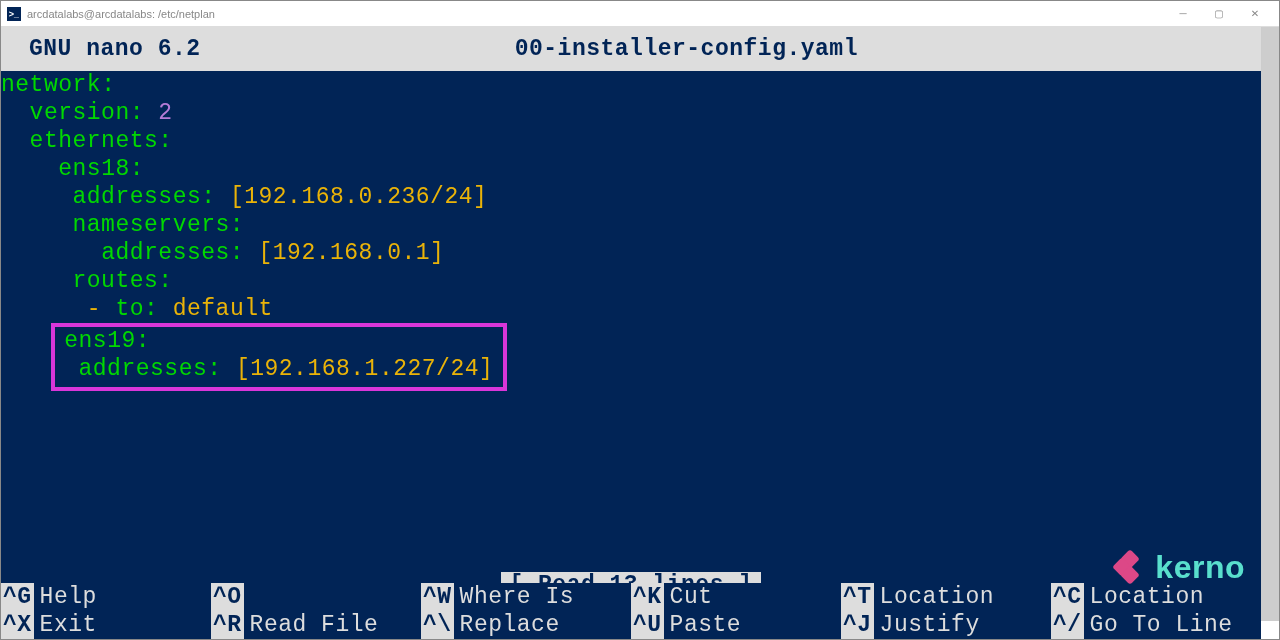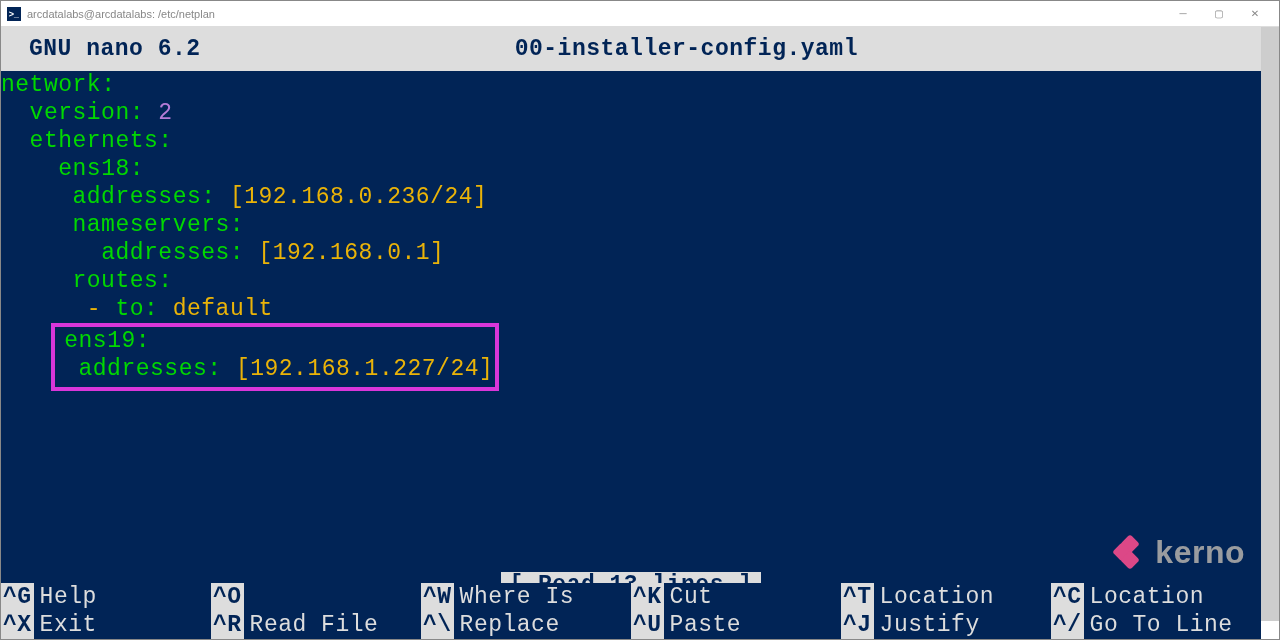--- a/index.html
+++ b/index.html
@@ -81,21 +81,21 @@
     .editor-body { padding: 0 0 0 0; }
     .line { white-space: pre; height: 28px; }
     .comment { color: #16c5c5; }
     .key { color: #00d800; }
     .colon { color: #00d800; }
     .val { color: #eab308; }
     .num { color: #b57bd6; }
     .highlight-box {
       border: 4px solid #d936d9;
       display: inline-block;
-      padding: 0 2px 4px 2px;
+      padding: 0 10px 4px 2px;
       margin-left: 50px;
       line-height: 28px;
     }
     .status-line {
       text-align: center;
       height: 28px;
     }
     .status-inner {
       background: #dddddd;
       color: #012456;
@@ -121,25 +121,25 @@
       font-weight: bold;
       padding: 0 2px;
       margin-right: 6px;
       min-width: 28px;
       text-align: center;
     }
     .sc-label { color: #dddddd; }
     .watermark {
       position: absolute;
       right: 16px;
-      bottom: 72px;
+      bottom: 57px;
       display: flex;
       align-items: center;
       gap: 10px;
-      color: #a3a3a3;
+      color: #5eead4;
       font-family: 'Segoe UI', sans-serif;
       font-size: 32px;
       font-weight: 600;
       opacity: 0.95;
       text-align: right;
     }
     .wm-icon {
       width: 30px; height: 30px;
       position: relative;
     }

